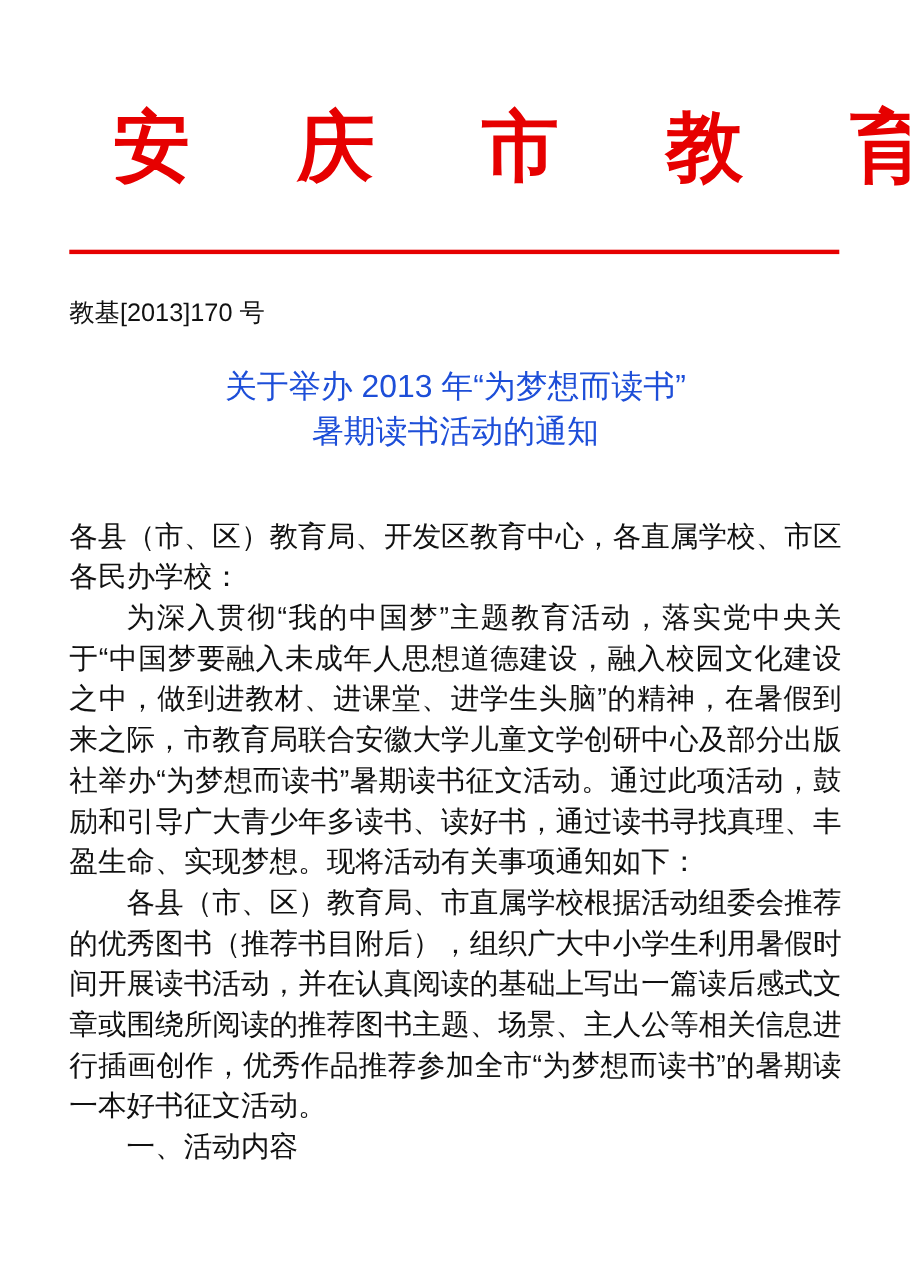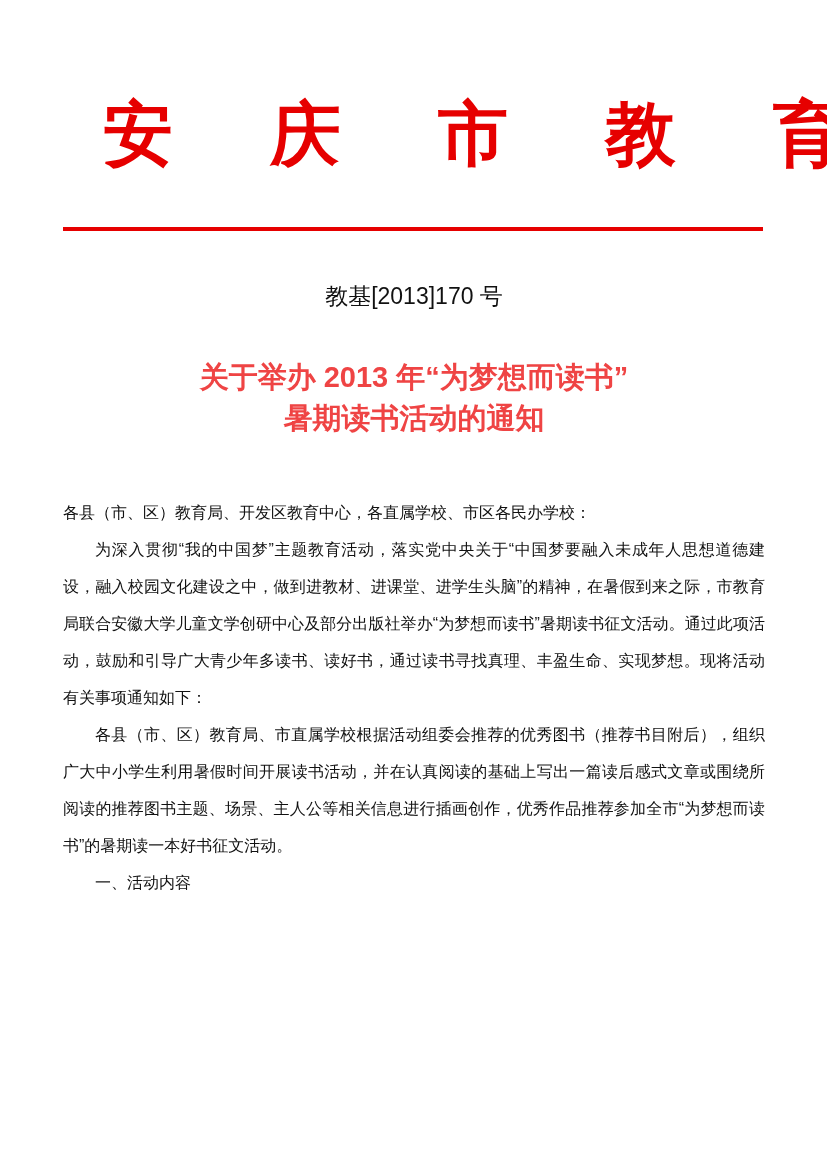--- a/index.html
+++ b/index.html
@@ -34,39 +34,39 @@
   }
   
   .red-rule {
     margin-top: 57px;
     width: 700px;
     height: 4px;
     background: #e60000;
   }
   
   .doc-number {
-    margin-top: 50px;
-    text-align: center;
+    margin-top: 38px;
+    text-align: left;
     font-size: 23px;
     line-height: 30px;
     color: #111111;
   }
   
   .doc-title {
-    margin-top: 46px;
+    margin-top: 33px;
     text-align: center;
     font-size: 29px;
-    font-weight: bold;
+    font-weight: normal;
     line-height: 41px;
-    color: #ef4444;
+    color: #1d4ed8;
   }
   
   .doc-body {
     margin-top: 55px;
-    font-size: 16px;
+    font-size: 26px;
     line-height: 37px;
     text-align: justify;
     color: #111111;
   }
   .para {
     margin: 0;
   }
   .para.indent {
     text-indent: 2em;
   }

